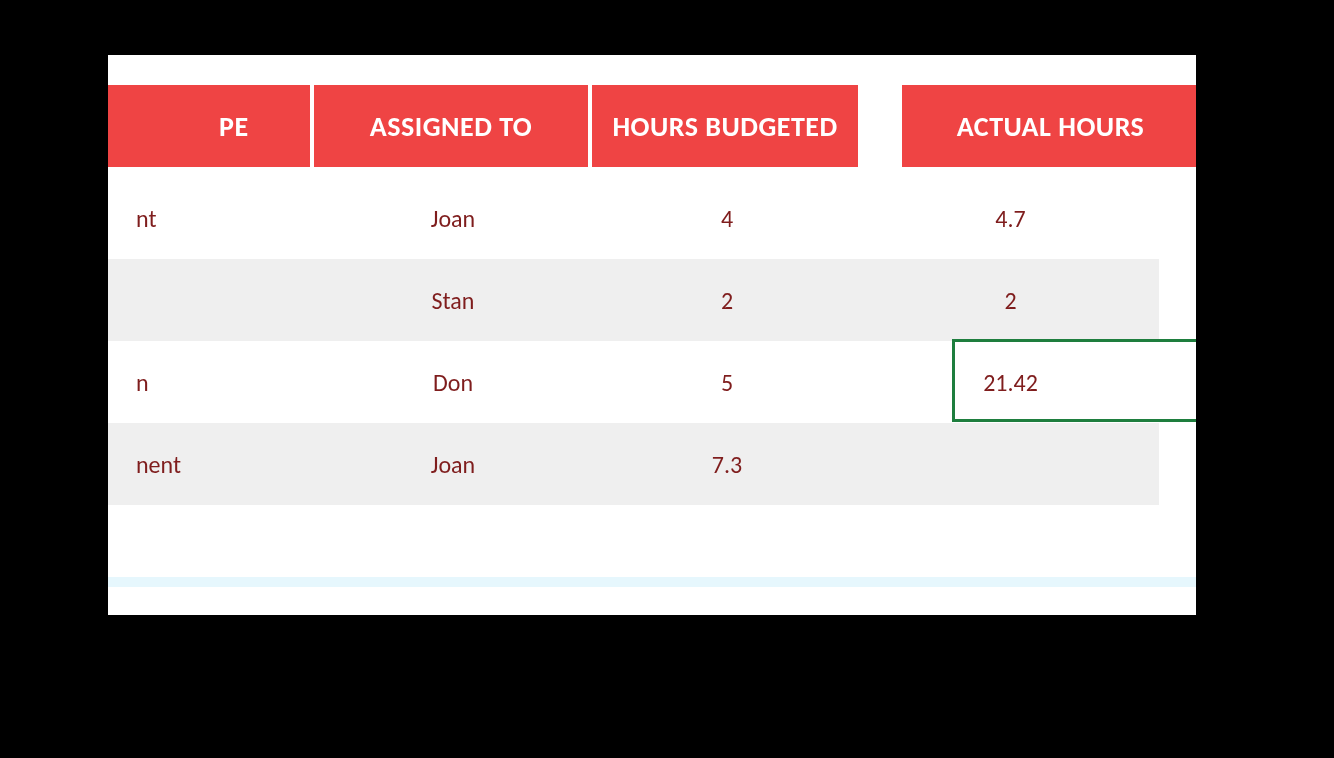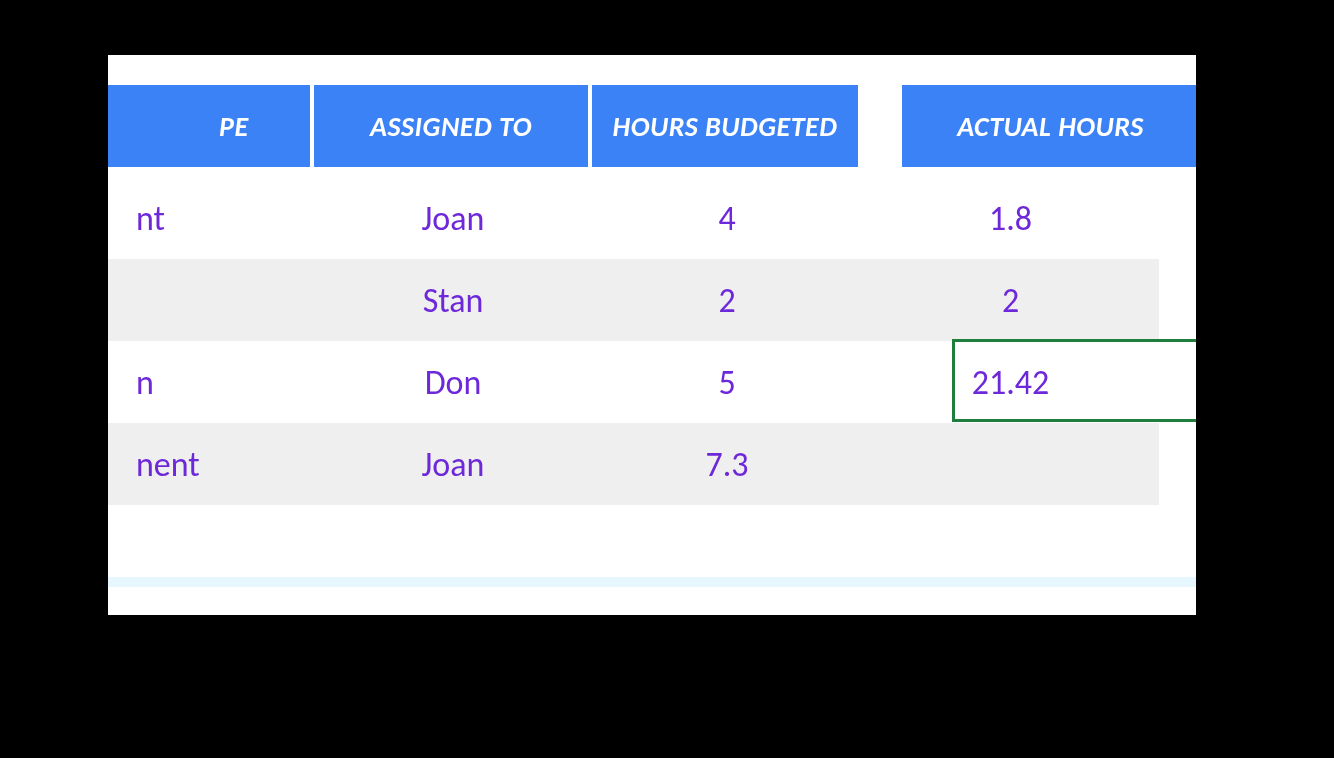--- a/index.html
+++ b/index.html
@@ -31,35 +31,34 @@
       display: flex;
       height: 82px;
     }
     .header-row {
       height: 82px;
     }
     .cell {
       display: flex;
       align-items: center;
       justify-content: center;
-      font-size: 34px;
-      color: #6d28d9;
+      font-size: 24px;
+      color: #7f1d1d;
       position: relative;
       padding: 0 10px;
       white-space: nowrap;
       overflow: hidden;
     }
     .header-cell {
-      background: #3b82f6;
+      background: #ef4444;
       color: #fff;
       font-weight: 700;
       font-size: 28px;
       letter-spacing: 0.5px;
       border-right: 4px solid #fff;
-      font-style: italic;
     }
     .header-cell:last-child { border-right: none; margin-left: 40px; }
     .c-type { width: 260px; justify-content: flex-start; padding-left: 165px; }
     .c-assigned { width: 278px; }
     .c-budget { width: 270px; }
     .c-actual { width: 297px; }
     .body-row .cell {
       background: #fff;
     }
     .body-row.alt .cell {
@@ -99,21 +98,21 @@
       <div class="cell c-type"></div>
         <div class="cell c-assigned"></div>
         <div class="cell c-budget"></div>
         <div class="cell c-actual"></div>
     </div>
 
     <div class="row body-row">
       <div class="cell c-type body">nt</div>
       <div class="cell c-assigned">Joan</div>
       <div class="cell c-budget">4</div>
-      <div class="cell c-actual">1.8</div>
+      <div class="cell c-actual">4.7</div>
     </div>
 
     <div class="row body-row alt">
       <div class="cell c-type body"></div>
       <div class="cell c-assigned">Stan</div>
       <div class="cell c-budget">2</div>
       <div class="cell c-actual">2</div>
     </div>
 
     <div class="row body-row">

